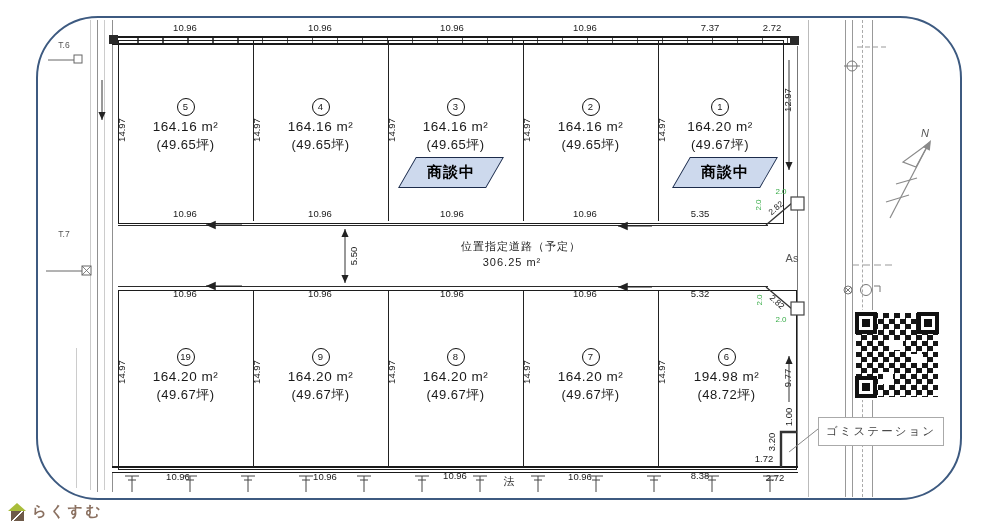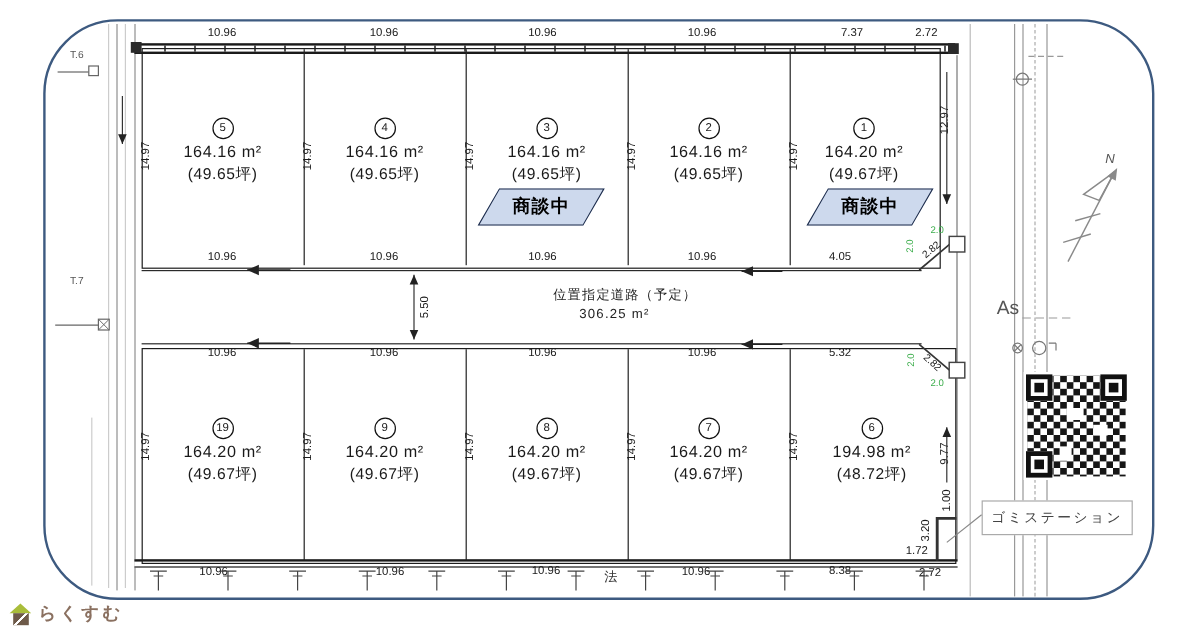--- a/index.html
+++ b/index.html
@@ -168,21 +168,21 @@
 <span class="dim" style="left:320px;top:28px">10.96</span>
 <span class="dim" style="left:452px;top:28px">10.96</span>
 <span class="dim" style="left:585px;top:28px">10.96</span>
 <span class="dim" style="left:710px;top:28px">7.37</span>
 <span class="dim" style="left:772px;top:28px">2.72</span>
 
 <span class="dim" style="left:185px;top:214px">10.96</span>
 <span class="dim" style="left:320px;top:214px">10.96</span>
 <span class="dim" style="left:452px;top:214px">10.96</span>
 <span class="dim" style="left:585px;top:214px">10.96</span>
-<span class="dim" style="left:700px;top:214px">4.05</span>
+<span class="dim" style="left:700px;top:214px">5.35</span>
 
 <span class="dim" style="left:185px;top:294px">10.96</span>
 <span class="dim" style="left:320px;top:294px">10.96</span>
 <span class="dim" style="left:452px;top:294px">10.96</span>
 <span class="dim" style="left:585px;top:294px">10.96</span>
 <span class="dim" style="left:700px;top:294px">5.32</span>
 
 <span class="dim" style="left:178px;top:477px">10.96</span>
 <span class="dim" style="left:325px;top:477px">10.96</span>
 <span class="dim" style="left:455px;top:476px">10.96</span>
@@ -211,21 +211,21 @@
 <span class="dim green small" style="left:781px;top:192px">2.0</span>
 <span class="dim green small rot" style="left:759px;top:205px">2.0</span>
 <span class="dim diag-up" style="left:776px;top:208px">2.82</span>
 
 <span class="dim green small rot" style="left:760px;top:300px">2.0</span>
 <span class="dim diag-dn" style="left:777px;top:302px">2.82</span>
 <span class="dim green small" style="left:781px;top:320px">2.0</span>
 
 <span class="note" style="left:64px;top:45px">T.6</span>
 <span class="note" style="left:64px;top:234px">T.7</span>
-<span class="note" style="left:840px;top:258px;font-size:16px">As</span>
+<span class="note" style="left:792px;top:258px;font-size:11px">As</span>
 <span class="note" style="left:925px;top:133px;font-size:11px;font-style:italic">N</span>
 <span class="note" style="left:509px;top:481px;font-size:11px;color:#333">法</span>
 
 <div class="gomi">
   <span>ゴミステーション</span>
 </div>
 
 <div class="qr">
   <div class="pat"></div>
   <div class="patch" style="left:36px;top:30px;width:14px;height:10px"></div>

